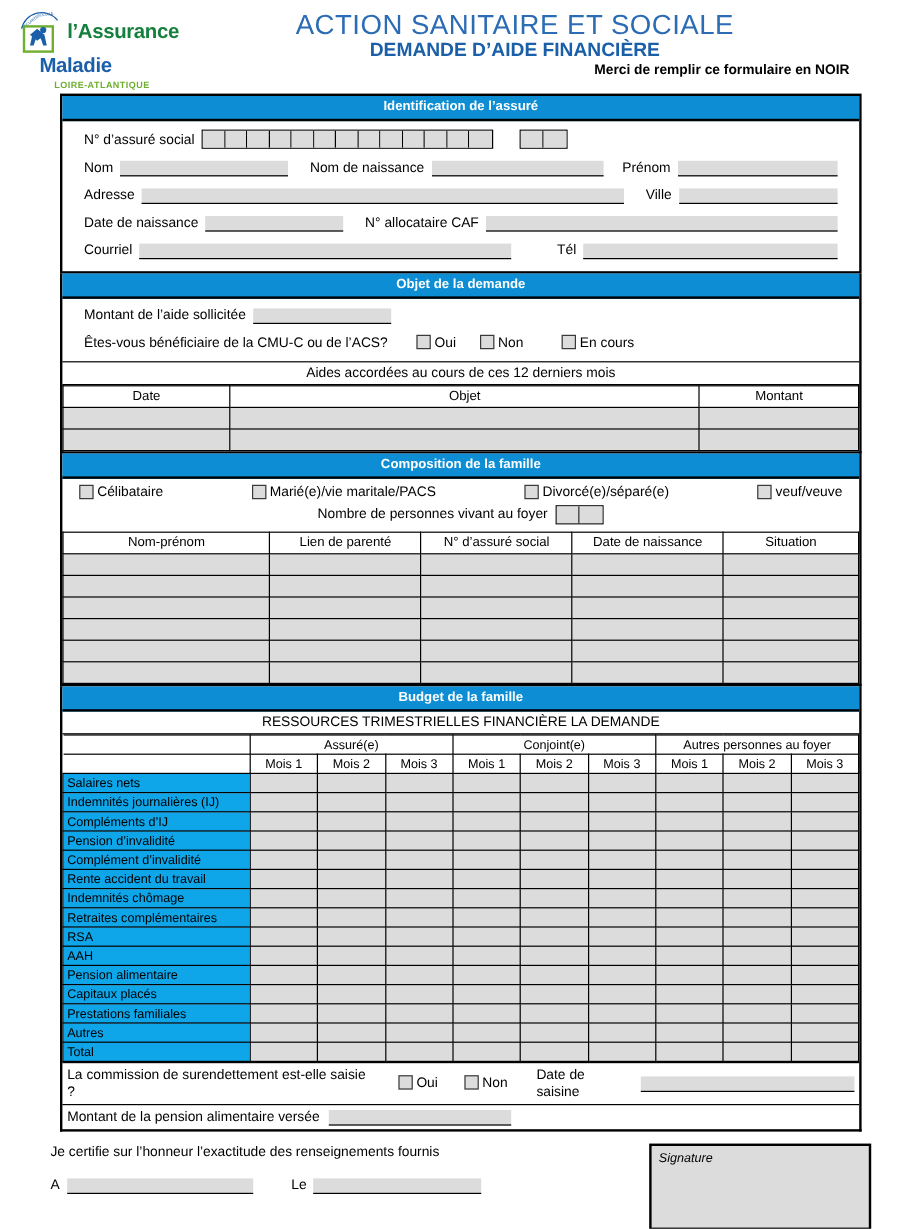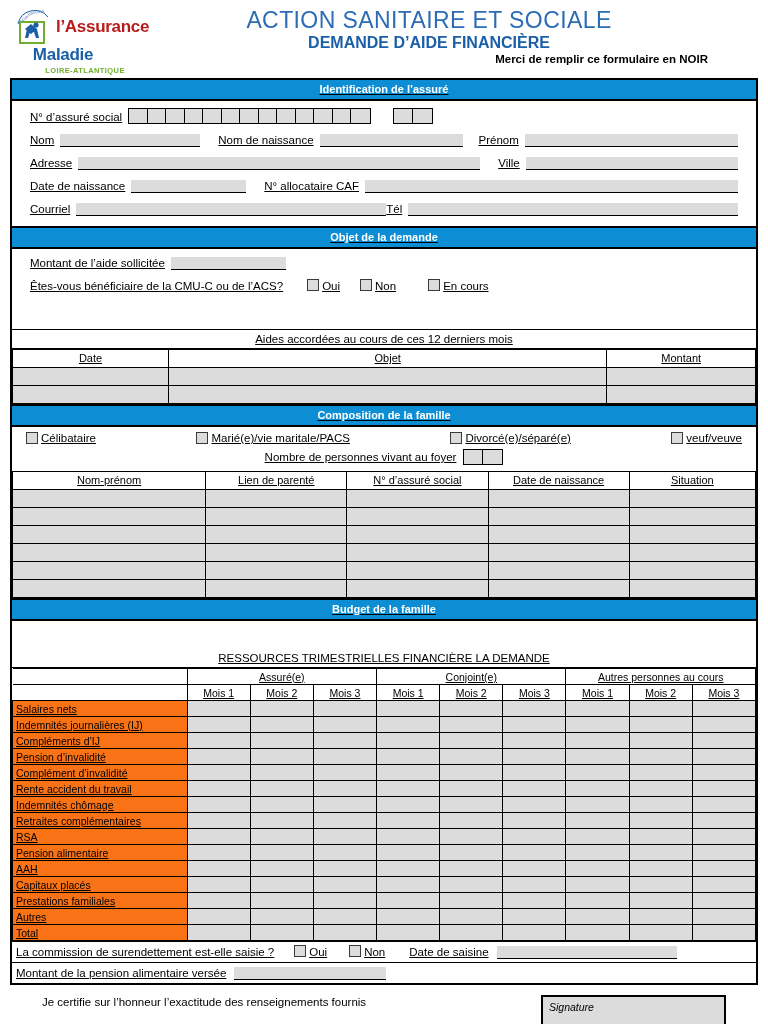--- a/index.html
+++ b/index.html
@@ -42,21 +42,21 @@
     flex: 0 0 40px;
     position: relative;
   }
   .logo-words {
     text-align: left;
     padding-left: 2px;
   }
   .logo-l1 {
     font-size: 17px;
     font-weight: bold;
-    color: #b91c1c;
+    color: #15803d;
     line-height: 16px;
     letter-spacing: -0.3px;
   }
   .logo-l2 {
     font-size: 17px;
     font-weight: bold;
     color: #1b5fa8;
     line-height: 17px;
     letter-spacing: -0.3px;
     margin-left: -38px;
@@ -90,24 +90,23 @@
   .title-note {
     font-size: 11.5px;
     color: #000;
     font-weight: bold;
     line-height: 15px;
     text-align: right;
   }
 
   
   .form {
-    width: 748px;
+    width: 668px;
     margin: 0 auto;
     position: relative;
-    text-decoration: underline;
   }
   .block {
     border: 2px solid #000;
     border-top: none;
   }
   .block.first { border-top: 2px solid #000; }
 
   .bar {
     background: #0d8ed4;
     color: #ffffff;
@@ -191,42 +190,41 @@
     background: #dcdcdc;
     height: 13px;
   }
   .sub-head {
     font-size: 11.5px;
     text-align: center;
     font-weight: normal;
     padding: 2px 0 2px 0;
     border-bottom: 1.5px solid #000;
     line-height: 14px;
-    margin-top: 28px;
   }
 
   
   table.budget {
     border-collapse: collapse;
     width: 100%;
     table-layout: fixed;
   }
   table.budget th, table.budget td {
     border: 1.5px solid #000;
     font-size: 10.5px;
     font-weight: normal;
     line-height: 12px;
     padding: 1px 2px;
     text-align: center;
     height: 13px;
   }
   table.budget td.rowlabel {
     text-align: left;
     padding-left: 3px;
-    background: #f97316;
+    background: #0ea5e9;
     font-size: 10.5px;
   }
   table.budget td.cellblank { background: #dcdcdc; }
   table.budget th.corner { border-left: none; }
 
   .footrow {
     display: flex;
     align-items: center;
     font-size: 11.5px;
     border-top: 1.5px solid #000;
@@ -353,21 +351,21 @@
       <div class="line">
         <span class="lbl">Date de naissance</span>
         <span class="fill" style="width:115px"></span>
         <span class="lbl" style="padding-left:18px">N° allocataire CAF</span>
         <span class="fill" style="flex:1 1 auto"></span>
       </div>
 
       <div class="line">
         <span class="lbl">Courriel</span>
         <span class="fill" style="width:310px"></span>
-        <span class="lbl" style="">Tél</span>
+        <span class="lbl" style="padding-left:38px">Tél</span>
         <span class="fill" style="flex:1 1 auto"></span>
       </div>
     </div>
   </div>
 
   <div class="block">
     <div class="bar">Objet de la demande</div>
     <div class="body-pad" style="padding-bottom:6px">
       <div class="line">
         <span class="lbl">Montant de l’aide sollicitée</span>
@@ -523,21 +521,21 @@
           <col style="width:8.5%">
         <col style="width:8.5%">
           <col style="width:8.5%">
           <col style="width:8.5%">
       </colgroup>
       <thead>
         <tr>
           <th class="corner" style="border-left:none"></th>
           <th colspan="3">Assuré(e)</th>
           <th colspan="3">Conjoint(e)</th>
-          <th colspan="3">Autres personnes au cours</th>
+          <th colspan="3">Autres personnes au foyer</th>
         </tr>
         <tr>
           <th class="corner" style="border-left:none"></th>
           <th>Mois 1</th>
           <th>Mois 2</th>
           <th>Mois 3</th>
           <th>Mois 1</th>
           <th>Mois 2</th>
           <th>Mois 3</th>
           <th>Mois 1</th>
@@ -648,33 +646,33 @@
             <td class="cellblank"></td>
             <td class="cellblank"></td>
             <td class="cellblank"></td>
             <td class="cellblank"></td>
             <td class="cellblank"></td>
             <td class="cellblank"></td>
             <td class="cellblank"></td>
             <td class="cellblank"></td>
           </tr>
           <tr>
+            <td class="rowlabel">AAH</td>
+            <td class="cellblank"></td>
+            <td class="cellblank"></td>
+            <td class="cellblank"></td>
+            <td class="cellblank"></td>
+            <td class="cellblank"></td>
+            <td class="cellblank"></td>
+            <td class="cellblank"></td>
+            <td class="cellblank"></td>
+            <td class="cellblank"></td>
+          </tr>
+          <tr>
             <td class="rowlabel">Pension alimentaire</td>
-            <td class="cellblank"></td>
-            <td class="cellblank"></td>
-            <td class="cellblank"></td>
-            <td class="cellblank"></td>
-            <td class="cellblank"></td>
-            <td class="cellblank"></td>
-            <td class="cellblank"></td>
-            <td class="cellblank"></td>
-            <td class="cellblank"></td>
-          </tr>
-          <tr>
-            <td class="rowlabel">AAH</td>
             <td class="cellblank"></td>
             <td class="cellblank"></td>
             <td class="cellblank"></td>
             <td class="cellblank"></td>
             <td class="cellblank"></td>
             <td class="cellblank"></td>
             <td class="cellblank"></td>
             <td class="cellblank"></td>
             <td class="cellblank"></td>
           </tr>

